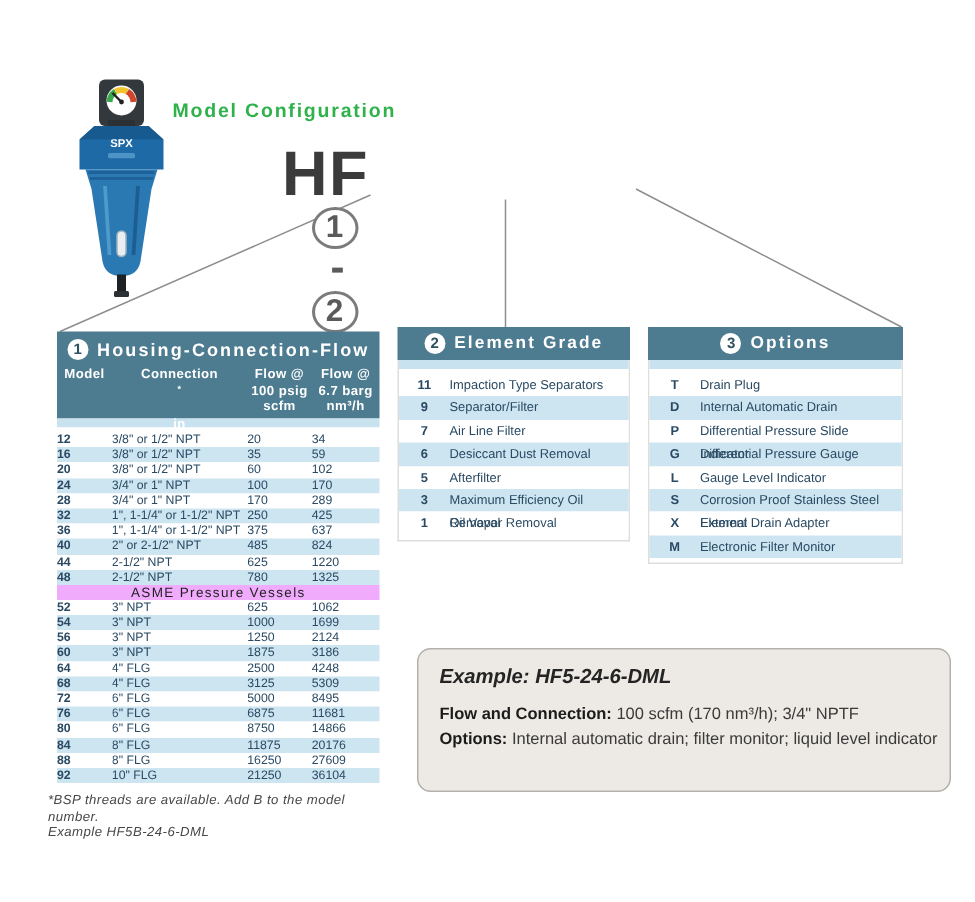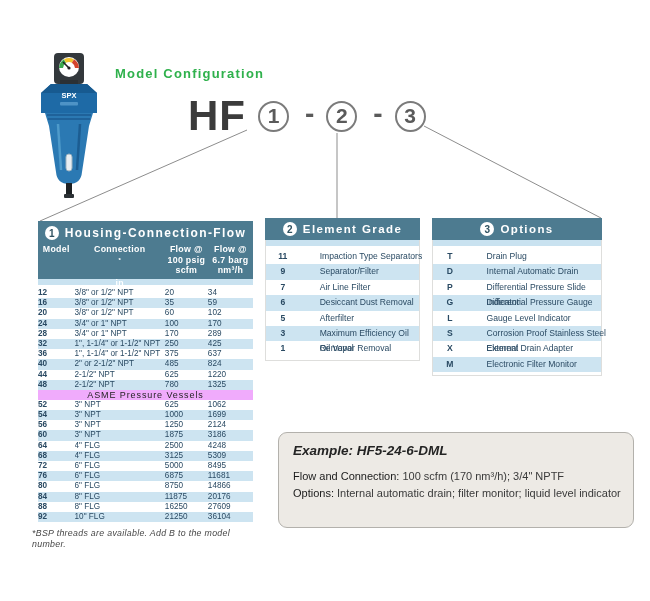--- a/index.html
+++ b/index.html
@@ -9,32 +9,32 @@
     -webkit-font-smoothing:antialiased;
   }
   
   #connector-lines{position:absolute;left:0;top:0;width:650px;height:601px;pointer-events:none;}
 
   
   .green-title{
     position:absolute;left:115px;top:66px;
     color:#2fb14c;font-size:13px;font-weight:bold;letter-spacing:1.2px;
   }
-  .model-code{position:absolute;left:188px;top:94px;height:44px;display:flex;align-items:center;}
+  .model-code{position:absolute;left:188px;top:94px;height:44px;display:flex;align-items:center;flex-direction:column;}
   .hf-text{font-size:42px;font-weight:bold;color:#3b3b3b;letter-spacing:1px;line-height:44px;}
   .pos-circle{
     box-sizing:border-box;width:31px;height:31px;border-radius:50%;
     border:2.5px solid #7b7b7b;color:#5a5a5a;background:#fff;
     font-size:21px;font-weight:bold;display:flex;align-items:center;justify-content:center;
     margin-left:12px;
   }
   .code-dash{font-size:28px;font-weight:bold;color:#5a5a5a;margin-left:16px;margin-top:-4px;}
 
   
-  .product{position:absolute;left:38px;top:52px;width:62px;height:148px;text-align:right;}
+  .product{position:absolute;left:50px;top:52px;width:62px;height:148px;text-align:right;}
 
   
   .tbl{position:absolute;box-sizing:border-box;}
   .tbl-header{
     background:#4d7b90;color:#ffffff;display:flex;align-items:center;justify-content:center;gap:6px;
   }
   .tbl-title{font-size:12px;font-weight:bold;letter-spacing:1.4px;}
   .num-circle{
     width:14px;height:14px;border-radius:50%;background:#ffffff;color:#2f5261;
     font-size:10px;font-weight:bold;display:flex;align-items:center;justify-content:center;flex:0 0 auto;
@@ -63,36 +63,36 @@
     position:absolute;left:32px;top:528px;width:230px;
     font-size:8.8px;font-style:italic;color:#474747;line-height:10.5px;letter-spacing:0.3px;
   }
 
   
   #grade-table{left:265px;top:218px;width:155px;}
   #options-table{left:432px;top:218px;width:170px;}
   #grade-table .tbl-header,#options-table .tbl-header{height:22px;}
   #grade-table .tbl-title,#options-table .tbl-title{font-size:11.5px;}
   .t23-body{background:#ffffff;border:1px solid #dededc;border-top:none;padding-bottom:3px;}
-  .t23-row{display:grid;height:15.4px;line-height:15.4px;font-size:8.6px;color:#2a4a63;background:#ffffff;gap:20px;}
+  .t23-row{display:grid;height:15.4px;line-height:15.4px;font-size:8.6px;color:#2a4a63;background:#ffffff;}
   #grade-rows .t23-row{grid-template-columns:22% 78%;}
   #options-rows .t23-row{grid-template-columns:20% 80%;}
   .t23-row:nth-child(even){background:#cde4f1;}
   .t23-code{font-weight:bold;text-align:center;}
   .t23-label{text-align:left;}
 
   
   .example-box{
     position:absolute;left:278px;top:432px;width:356px;height:96px;box-sizing:border-box;
     background:#edeae5;border:1.5px solid #b3b1ac;border-radius:9px;
     padding:10px 14px 8px 14px;
   }
   .example-title{font-size:13.5px;font-weight:bold;font-style:italic;color:#242424;margin-bottom:10px;}
   .example-line{font-size:11px;line-height:16.5px;color:#3a3a3a;white-space:nowrap;}
-  .example-line .lbl{font-weight:normal;color:#1b1b1b;margin-top:38px;}
+  .example-line .lbl{font-weight:bold;color:#1b1b1b;margin-top:38px;}
 </style>
 </head>
 <body>
 
 <svg id="connector-lines">
   <line x1="247" y1="130" x2="40" y2="221" stroke="#8d8d8d" stroke-width="1"></line>
   <line x1="337" y1="133" x2="337" y2="218" stroke="#8d8d8d" stroke-width="1"></line>
   <line x1="424" y1="126" x2="601" y2="218" stroke="#8d8d8d" stroke-width="1"></line>
 </svg>
 
@@ -301,20 +301,21 @@
         <span class="t1-cell model">92</span>
         <span class="t1-cell">10" FLG</span>
         <span class="t1-cell">21250</span>
         <span class="t1-cell">36104</span>
       </div>
     </div>
 </div>
 
 <div class="footnote">
   <div>*BSP threads are available. Add B to the model number.</div>
+  <div>Example HF5B-24-6-DML</div>
 </div>
 
 <div class="tbl" id="grade-table">
   <div class="tbl-header">
     <span class="num-circle">2</span>
     <span class="tbl-title">Element Grade</span>
   </div>
   <div class="t23-body">
     <div class="strip"></div>
     <div class="strip-gap"></div>

